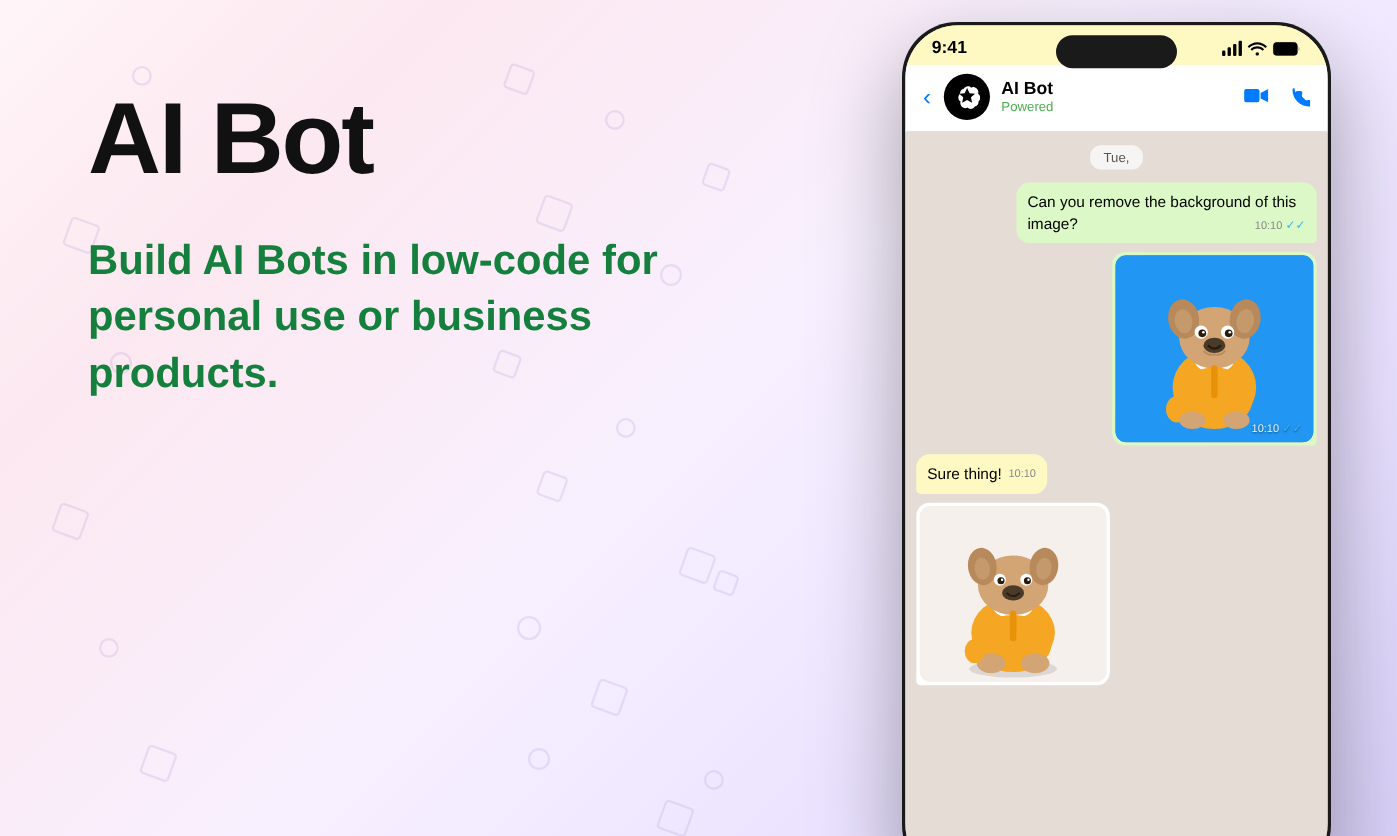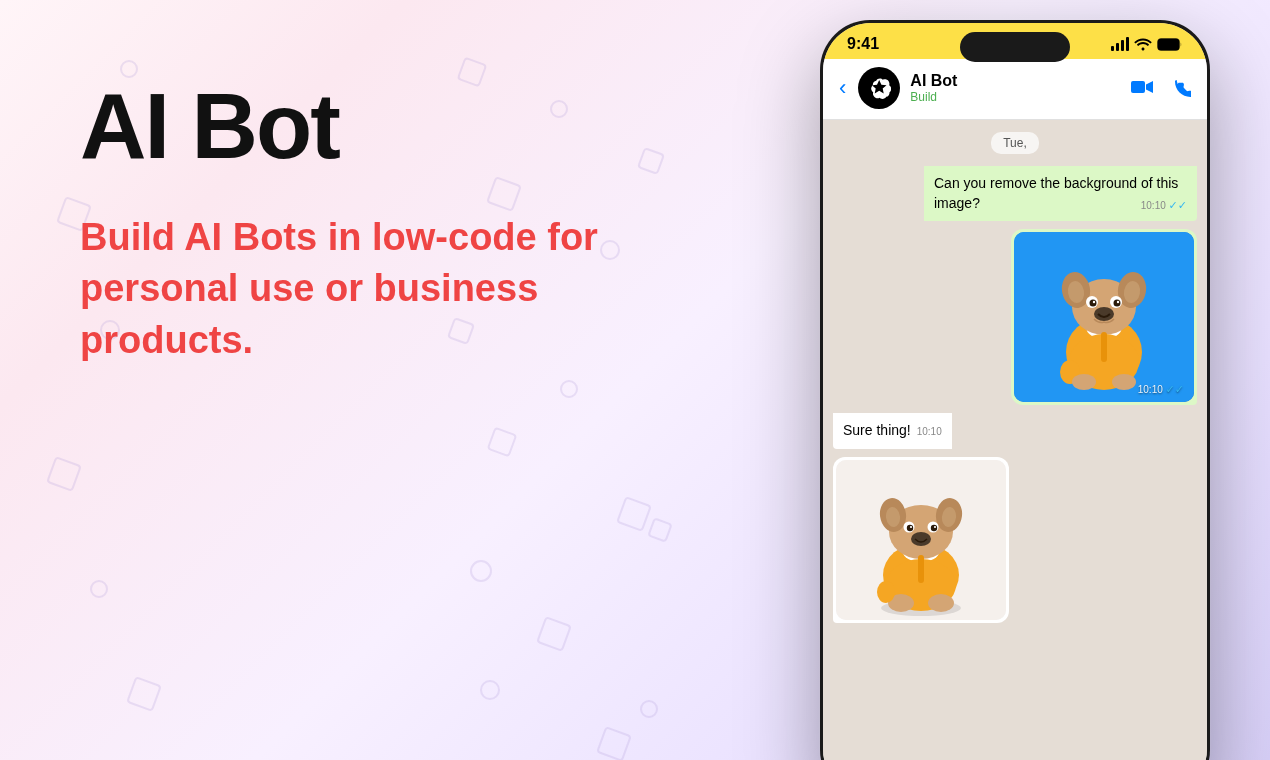--- a/index.html
+++ b/index.html
@@ -41,21 +41,21 @@
       font-weight: 900;
       color: #111;
       line-height: 1;
       margin-bottom: 40px;
       letter-spacing: -2px;
     }
 
     .subtitle {
       font-size: 38px;
       font-weight: 700;
-      color: #ef4444;
+      color: #15803d;
       line-height: 1.35;
       margin-bottom: 50px;
       max-width: 520px;
     }
 
     .powered-by-btn {
       display: inline-flex;
       align-items: center;
       gap: 12px;
       background: #111;
@@ -108,21 +108,21 @@
       height: 100%;
       background: #e5ddd5;
       border-radius: 48px;
       overflow: hidden;
       display: flex;
       flex-direction: column;
     }
 
     
     .status-bar {
-      background: #fde047;
+      background: #fef9c3;
       padding: 12px 24px 6px;
       display: flex;
       justify-content: space-between;
       align-items: center;
       flex-shrink: 0;
     }
 
     .status-time {
       font-size: 16px;
       font-weight: 700;
@@ -226,34 +226,34 @@
 
     
     .msg-row {
       display: flex;
     }
     .msg-row.sent { justify-content: flex-end; }
     .msg-row.received { justify-content: flex-start; }
 
     .bubble {
       max-width: 75%;
-      border-radius: 0;
+      border-radius: 12px;
       padding: 8px 10px;
       font-size: 14px;
       line-height: 1.4;
       position: relative;
     }
 
     .bubble.sent {
       background: #dcf8c6;
       border-bottom-right-radius: 4px;
     }
 
     .bubble.received {
-      background: #ffffff;
+      background: #fef9c3;
       border-bottom-left-radius: 4px;
     }
 
     .msg-time {
       font-size: 10px;
       color: #888;
       display: inline-block;
       margin-left: 6px;
       float: right;
       margin-top: 4px;
@@ -394,21 +394,21 @@
       <div class="chat-header">
         <span class="back-btn">‹</span>
         <div class="bot-avatar">
 
           <svg viewBox="0 0 24 24" fill="white">
             <path d="M22.2 9.2c.3-.9.3-1.9 0-2.8-.5-1.6-1.8-2.7-3.4-3.1-1-.2-2.1-.1-3 .4-.7-.7-1.7-1.2-2.8-1.2-1.7 0-3.1.9-3.8 2.2-.9.2-1.8.7-2.4 1.4-.8.9-1.1 2.1-.9 3.2-.9.7-1.5 1.7-1.7 2.8-.2 1.7.6 3.3 2 4.2-.3.9-.3 1.9 0 2.8.5 1.6 1.8 2.7 3.4 3.1 1 .2 2.1.1 3-.4.7.7 1.7 1.2 2.8 1.2 1.7 0 3.1-.9 3.8-2.2.9-.2 1.8-.7 2.4-1.4.8-.9 1.1-2.1.9-3.2.9-.7 1.5-1.7 1.7-2.8.2-1.7-.6-3.3-2-4.2zm-5.5 8.2l-4.5-2.6-4.5 2.6 1-5-3.8-3.2 5.1-.4 2.2-4.7 2.2 4.7 5.1.4-3.8 3.2 1 5z"></path>
           </svg>
         </div>
         <div class="bot-info">
           <div class="bot-name">AI Bot</div>
-          <div class="bot-status">Build</div>
+          <div class="bot-status">Powered</div>
         </div>
         <div class="header-actions">
 
           <svg width="22" height="16" viewBox="0 0 22 16" fill="#007aff">
             <rect x="0" y="2" width="14" height="12" rx="2" fill="#007aff"></rect>
             <path d="M15 5.5l7-3.5v12l-7-3.5V5.5z" fill="#007aff"></path>
           </svg>
 
           <svg width="18" height="18" viewBox="0 0 18 18" fill="#007aff">
             <path d="M3.6 1C2.7 1 2 1.7 2 2.6c0 8.6 7 15.4 15.4 15.4.9 0 1.6-.7 1.6-1.6v-3c0-.9-.7-1.6-1.6-1.6-.8 0-1.5.1-2.2.3-.6.2-1.2 0-1.6-.4L11 9.1c-.4-.4-.6-1-.4-1.6.2-.7.3-1.4.3-2.2C10.9 4.4 10.2 3.7 9.3 3.7h-3c-.9 0-1.6.7-1.6 1.6" fill="#007aff"></path>

